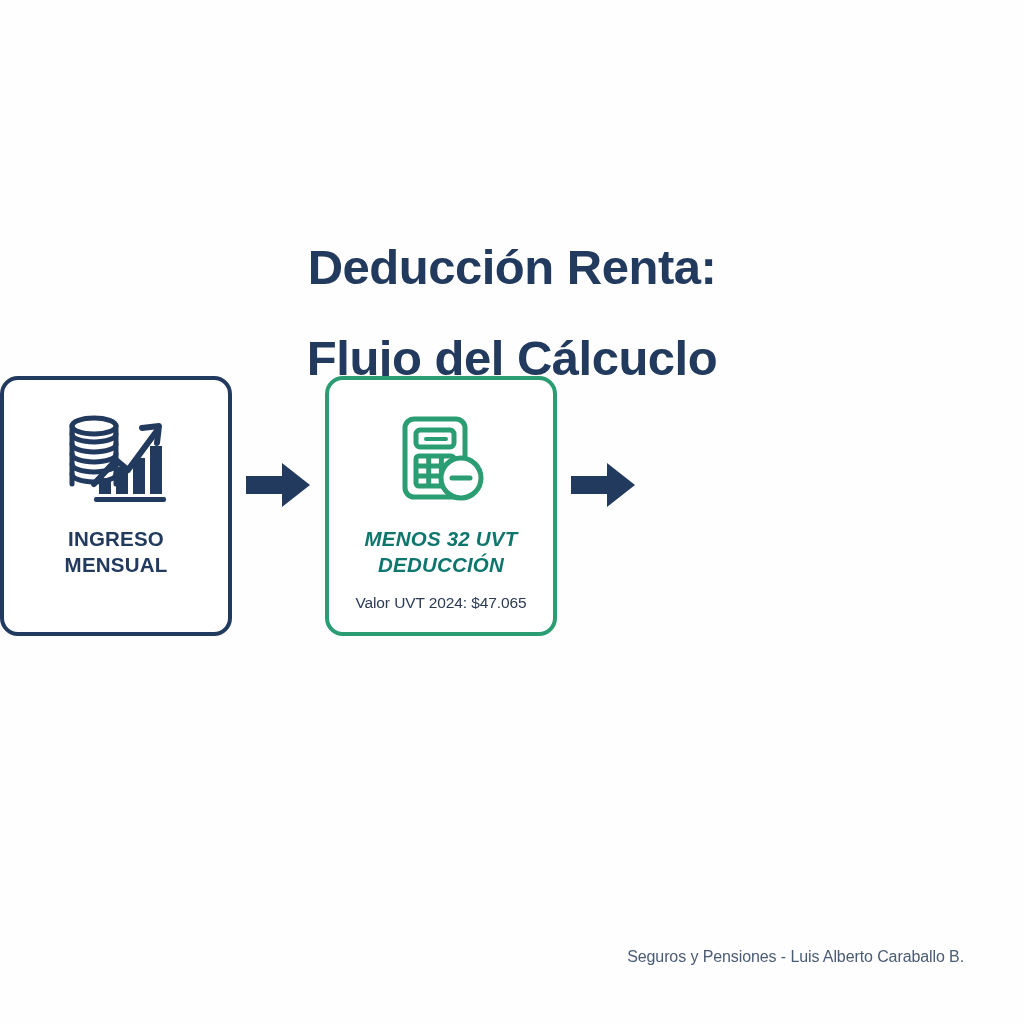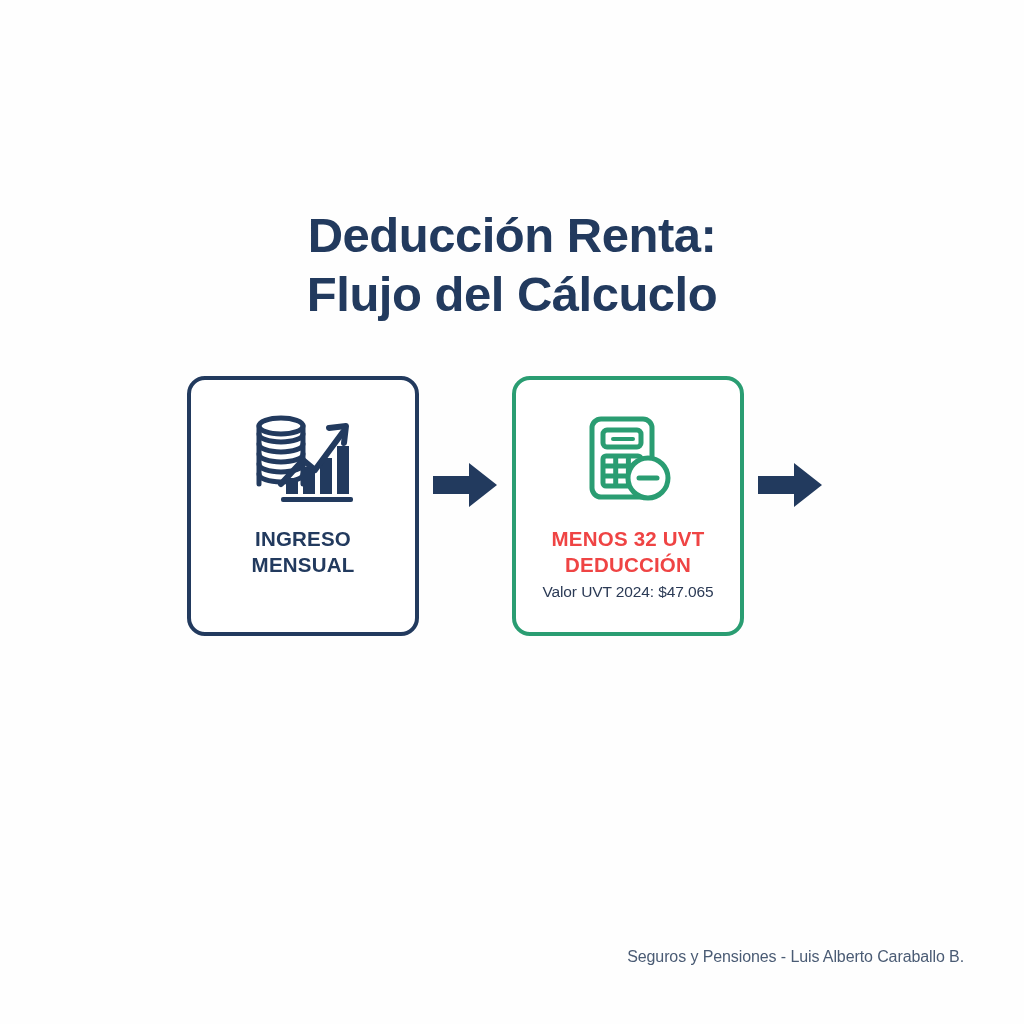--- a/index.html
+++ b/index.html
@@ -21,33 +21,32 @@
     top: 206px;
     left: 0;
     width: 1024px;
     text-align: center;
     color: #223a5e;
     font-weight: bold;
     font-size: 49px;
     line-height: 59px;
     letter-spacing: -0.5px;
   }
-  .title-line { display: block; }
+  .title-line { display: block; margin-top: 32px; }
 
   
   .flow {
     position: absolute;
     top: 375px;
     left: 0;
     width: 1024px;
     height: 262px;
     display: flex;
     flex-direction: row;
     align-items: center;
-    justify-content: center;
   }
 
   .card {
     box-sizing: border-box;
     width: 232px;
     height: 260px;
     border-radius: 18px;
     background: #ffffff;
     display: flex;
     flex-direction: column;
@@ -70,25 +69,25 @@
     line-height: 26px;
     padding: 0 8px;
   }
   .card-text .heading {
     display: block;
     font-weight: bold;
     font-size: 20.5px;
     letter-spacing: 0.2px;
   }
   .card.navy .card-text .heading  { color: #223a5e; }
-  .card.green .card-text .heading { color: #ef4444; }
+  .card.green .card-text .heading { color: #0f766e; font-style: italic; }
 
   .card-sub {
     display: block;
-    margin-top: 4px;
+    margin-top: 15px;
     font-size: 15.5px;
     font-weight: normal;
     color: #2b3a55;
     letter-spacing: -0.1px;
     line-height: 20px;
   }
 
   
   .arrow {
     width: 93px;

